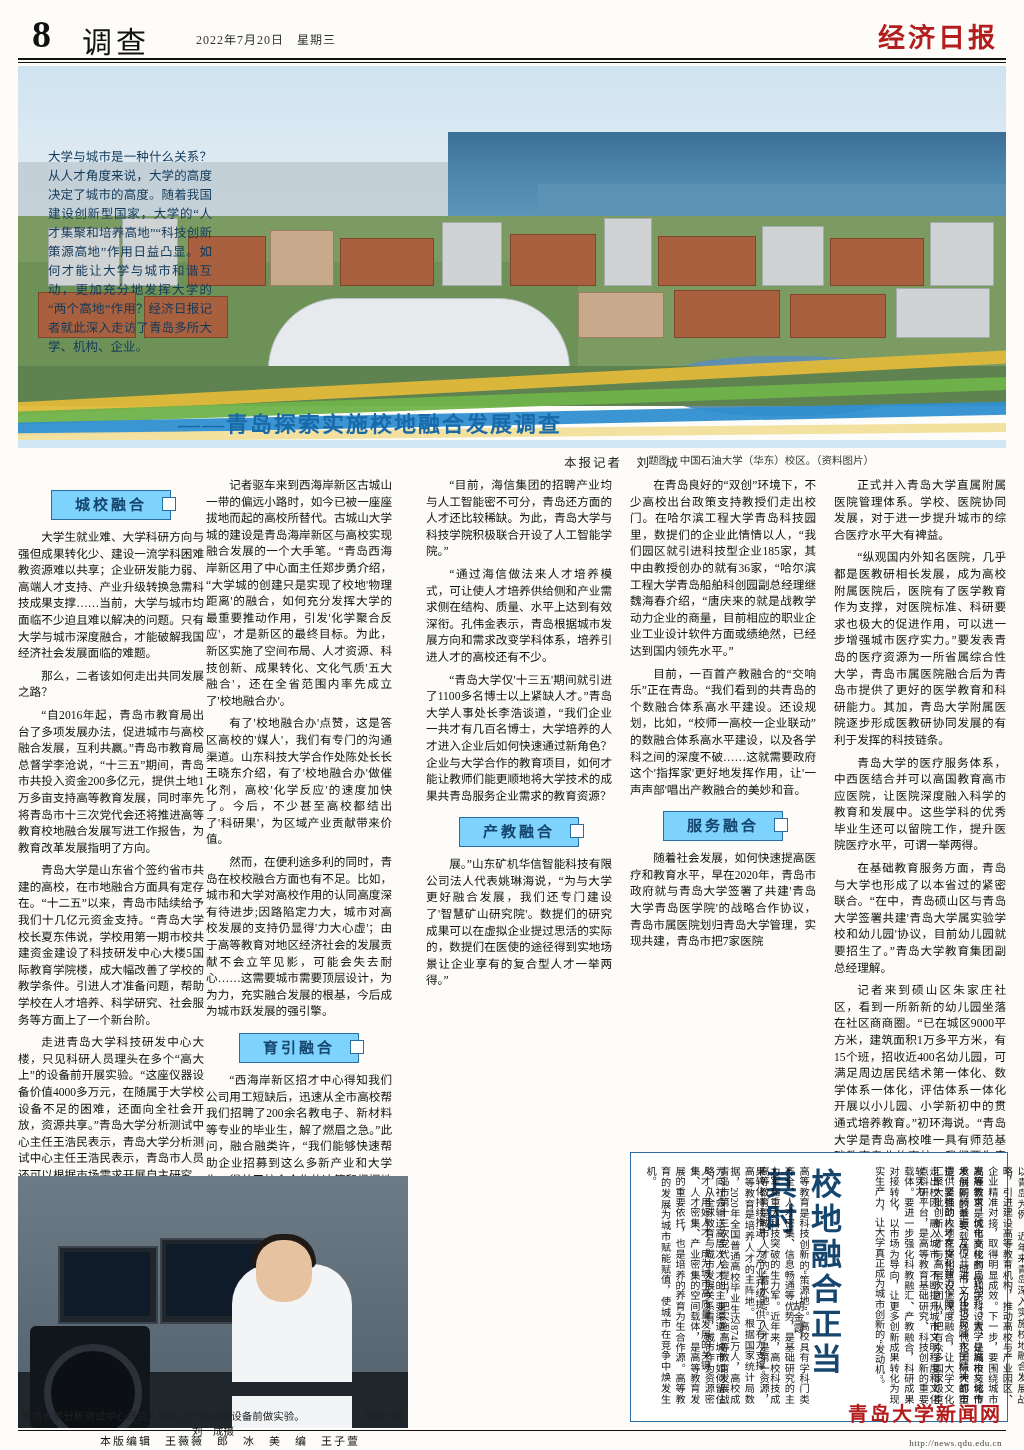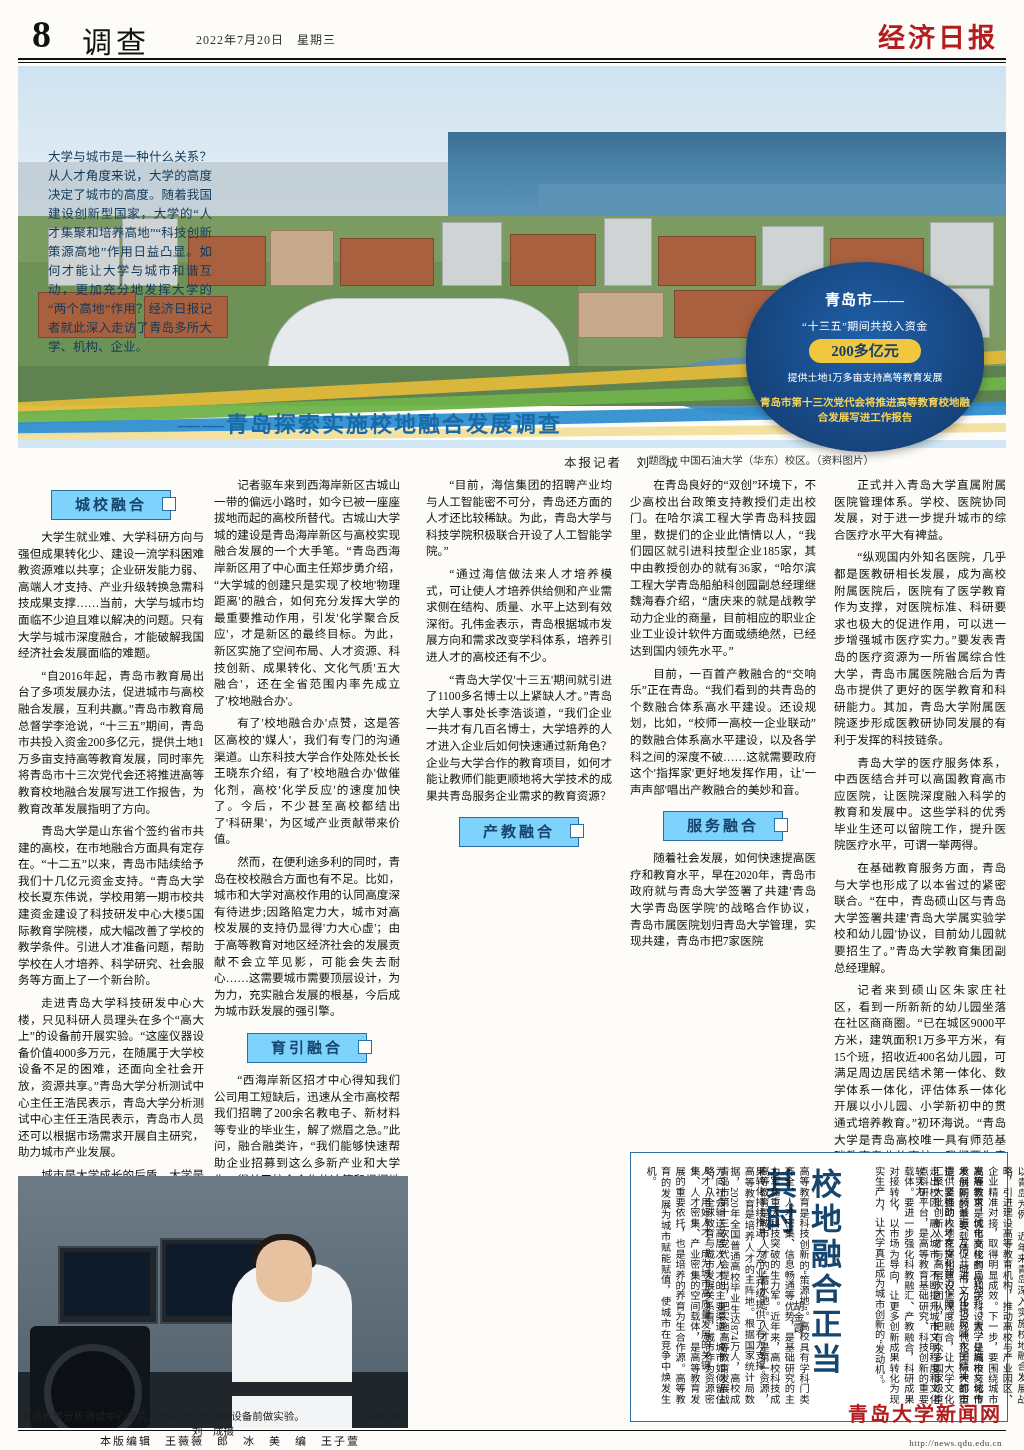--- a/index.html
+++ b/index.html
@@ -57,21 +57,21 @@
   .headline{position:absolute;left:60px;top:340px;width:620px;text-align:center;
       font-size:52px;font-weight:bold;color:#111;letter-spacing:6px;
       font-family:"Liberation Serif",serif;}
   .subhead{position:absolute;left:60px;top:406px;width:620px;text-align:center;
       font-size:22px;color:#1a6aa8;font-weight:bold;letter-spacing:2px;}
   .byline{position:absolute;left:60px;top:452px;width:620px;text-align:right;font-size:12.5px;color:#222;letter-spacing:2px;}
   .photo-credit{position:absolute;right:150px;top:452px;font-size:10.5px;color:#333;}
 
   
   .col{position:absolute;top:478px;width:186px;font-size:11.6px;line-height:16.6px;color:#111;text-align:justify;}
-  #c1{left:18px;} #c2{left:214px;} #c3{left:426px;} #c4{left:630px;}
+  #c1{left:18px;} #c2{left:206px;} #c3{left:426px;} #c4{left:630px;}
   .col p{margin:0 0 6px 0;text-indent:2em;}
   .sec-head{display:block;width:118px;height:28px;margin:12px auto 10px;
       border:1px solid #2b6ca3;color:#16456e;font-size:15px;font-weight:bold;
       text-align:center;line-height:28px;letter-spacing:3px;background:#7dd3fc;position:relative;}
   .sec-head:after{content:"";position:absolute;right:-6px;top:6px;width:12px;height:12px;border:1px solid #2b6ca3;background:#fff;}
 
   
   .photo2{position:absolute;left:18px;top:1176px;width:390px;height:252px;overflow:hidden;background:#2d3a45;}
   .p2-wall{position:absolute;left:0;top:0;width:390px;height:252px;background:linear-gradient(180deg,#6d7b86 0%,#52606b 100%);}
   .p2-bench{position:absolute;left:0;top:196px;width:390px;height:56px;background:#1f262c;}
@@ -150,56 +150,51 @@
       <div class="sw" style="left:-20px;top:28px;width:1040px;background:#6fb24a;transform:rotate(-2deg);"></div>
       <div class="sw" style="left:-20px;top:46px;width:1040px;background:#2f8fd0;transform:rotate(-1.2deg);"></div>
       <div class="sw" style="left:-20px;top:62px;width:1040px;height:9px;background:#f2df9a;transform:rotate(-.6deg);"></div>
       <div class="sw" style="left:-20px;top:74px;width:1040px;height:8px;background:#cfe6f5;"></div>
     </div>
 
     <div class="lead-box">
       <div class="lead-text">大学与城市是一种什么关系？从人才角度来说，大学的高度决定了城市的高度。随着我国建设创新型国家，大学的“人才集聚和培养高地”“科技创新策源高地”作用日益凸显。如何才能让大学与城市和谐互动，更加充分地发挥大学的“两个高地”作用？经济日报记者就此深入走访了青岛多所大学、机构、企业。</div>
     </div>
 
-    <div class="callout">
-      <h4>青岛市——</h4>
-      <div class="c-line">“十三五”期间共投入资金</div>
-      <div class="pill">200多亿元</div>
-      <div class="c-small">提供土地1万多亩支持高等教育发展</div>
-      <div class="c-yellow">青岛市第十三次党代会将推进高等教育校地融合发展写进工作报告</div>
-    </div>
   </div>
 
   <div class="subhead">——青岛探索实施校地融合发展调查</div>
   <div class="byline">本报记者　刘　成</div>
   <div class="photo-credit">题图　中国石油大学（华东）校区。（资料图片）</div>
 
   <div class="col" id="c1">
     <div class="sec-head">城校融合</div>
     <p>大学生就业难、大学科研方向与强但成果转化少、建设一流学科困难教资源难以共享；企业研发能力弱、高端人才支持、产业升级转换急需科技成果支撑……当前，大学与城市均面临不少迫且难以解决的问题。只有大学与城市深度融合，才能破解我国经济社会发展面临的难题。</p>
+    <p>那么，二者该如何走出共同发展之路？</p>
     <p>“自2016年起，青岛市教育局出台了多项发展办法，促进城市与高校融合发展，互利共赢。”青岛市教育局总督学李沧说，“十三五”期间，青岛市共投入资金200多亿元，提供土地1万多亩支持高等教育发展，同时率先将青岛市十三次党代会还将推进高等教育校地融合发展写进工作报告，为教育改革发展指明了方向。</p>
     <p>青岛大学是山东省个签约省市共建的高校，在市地融合方面具有定存在。“十二五”以来，青岛市陆续给予我们十几亿元资金支持。“青岛大学校长夏东伟说，学校用第一期市校共建资金建设了科技研发中心大楼5国际教育学院楼，成大幅改善了学校的教学条件。引进人才准备问题，帮助学校在人才培养、科学研究、社会服务等方面上了一个新台阶。</p>
     <p>走进青岛大学科技研发中心大楼，只见科研人员理头在多个“高大上”的设备前开展实验。“这座仪器设备价值4000多万元，在随属于大学校设备不足的困难，还面向全社会开放，资源共享。”青岛大学分析测试中心主任王浩民表示，青岛大学分析测试中心主任王浩民表示，青岛市人员还可以根据市场需求开展自主研究，助力城市产业发展。</p>
     <p>城市是大学成长的后盾，大学是城市发展的重要引擎——这过市校共建，我们的整体大学实力有了很大提升，进入ESI全球排名的1%的学科个数从起初的3个发展到12个，5领域在全省，也加上沿不断有一流“的而气更足了，在股大力。</p>
   </div>
 
   <div class="col" id="c2">
     <p>记者驱车来到西海岸新区古城山一带的偏远小路时，如今已被一座座拔地而起的高校所替代。古城山大学城的建设是青岛海岸新区与高校实现融合发展的一个大手笔。“青岛西海岸新区用了中心面主任郑步勇介绍，“大学城的创建只是实现了校地'物理距离'的融合，如何充分发挥大学的最重要推动作用，引发'化学聚合反应'，才是新区的最终目标。为此，新区实施了空间布局、人才资源、科技创新、成果转化、文化气质'五大融合'，还在全省范围内率先成立了'校地融合办'。</p>
     <p>有了'校地融合办'点赞，这是答区高校的'媒人'，我们有专门的沟通渠道。山东科技大学合作处陈处长长王晓东介绍，有了'校地融合办'做催化剂，高校'化学反应'的速度加快了。今后，不少甚至高校都结出了'科研果'，为区域产业贡献带来价值。</p>
     <p>然而，在便利途多利的同时，青岛在校校融合方面也有不足。比如，城市和大学对高校作用的认同高度深有待进步;因路陷定力大，城市对高校发展的支持仍显得'力大心虚'；由于高等教育对地区经济社会的发展贡献不会立竿见影，可能会失去耐心……这需要城市需要顶层设计，为为力，充实融合发展的根基，今后成为城市跃发展的强引擎。</p>
     <div class="sec-head">育引融合</div>
     <p>“西海岸新区招才中心得知我们公司用工短缺后，迅速从全市高校帮我们招聘了200余名教电子、新材料等专业的毕业生，解了燃眉之急。”此问，融合融类许，“我们能够快速帮助企业招募到这么多新产业和大学生，得益于校企合作的决策和根据地方产业体系调整学科体系，有针对性地培养人才。”</p>
     <p>2018年以来，青岛西海岸新区用相应专科学生招人才从高校占高校方万，并新增了智能制造、机器人等5个新兴专业，覆盖大学新的生民力收益。</p>
   </div>
 
   <div class="col" id="c3">
     <p>“目前，海信集团的招聘产业均与人工智能密不可分，青岛还方面的人才还比较稀缺。为此，青岛大学与科技学院积极联合开设了人工智能学院。”</p>
     <p>“通过海信做法来人才培养模式，可让使人才培养供给侧和产业需求侧在结构、质量、水平上达到有效深衔。孔伟金表示，青岛根据城市发展方向和需求改变学科体系，培养引进人才的高校还有不少。</p>
     <p>“青岛大学仅'十三五'期间就引进了1100多名博士以上紧缺人才。”青岛大学人事处长李浩谈道，“我们企业一共才有几百名博士，大学培养的人才进入企业后如何快速通过新角色？企业与大学合作的教育项目，如何才能让教师们能更顺地将大学技术的成果共青岛服务企业需求的教育资源？</p>
     <div class="sec-head">产教融合</div>
+    <p>展。”山东矿机华信智能科技有限公司法人代表姚琳海说，“为与大学更好融合发展，我们还专门建设了'智慧矿山研究院'。数提们的研究成果可以在虚拟企业提过思活的实际的，数提们在医使的途径得到实地场景让企业享有的复合型人才一举两得。”</p>
   </div>
 
   <div class="col" id="c4">
     <p>在青岛良好的“双创”环境下，不少高校出台政策支持教授们走出校门。在哈尔滨工程大学青岛科技园里，数提们的企业此情情以人，“我们园区就引进科技型企业185家，其中由教授创办的就有36家，“哈尔滨工程大学青岛船舶科创园副总经理继魏海春介绍，“唐庆来的就是战教学动力企业的商量，目前相应的职业企业工业设计软件方面或绩绝然，已经达到国内领先水平。”</p>
     <p>目前，一百首产教融合的“交响乐”正在青岛。“我们看到的共青岛的个数融合体系高水平建设。还设规划，比如，“校师一高校一企业联动”的数融合体系高水平建设，以及各学科之间的深度不破……这就需要政府这个'指挥家'更好地发挥作用，让'一声声部'唱出产教融合的美妙和音。</p>
     <div class="sec-head">服务融合</div>
     <p>随着社会发展，如何快速提高医疗和教育水平，早在2020年，青岛市政府就与青岛大学签署了共建'青岛大学青岛医学院'的战略合作协议，青岛市属医院划归青岛大学管理，实现共建，青岛市把7家医院</p>
   </div>
 
   <div class="col" id="c5" style="left:834px;width:172px;">

